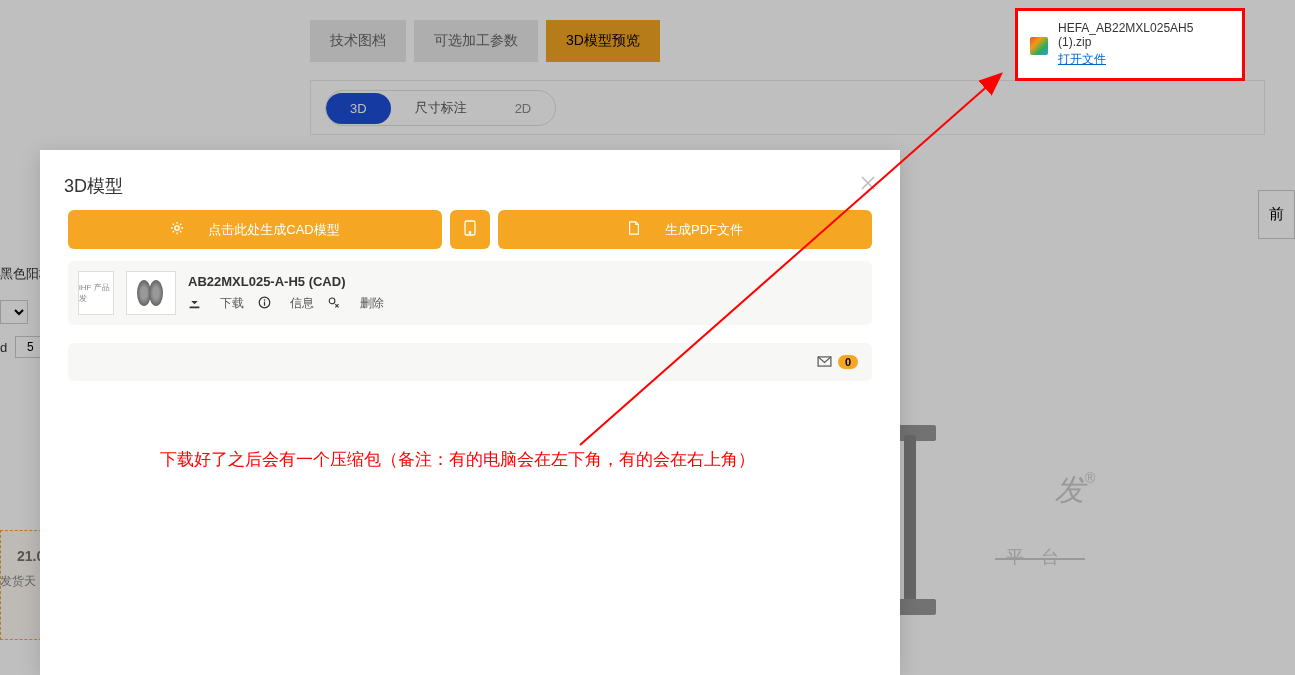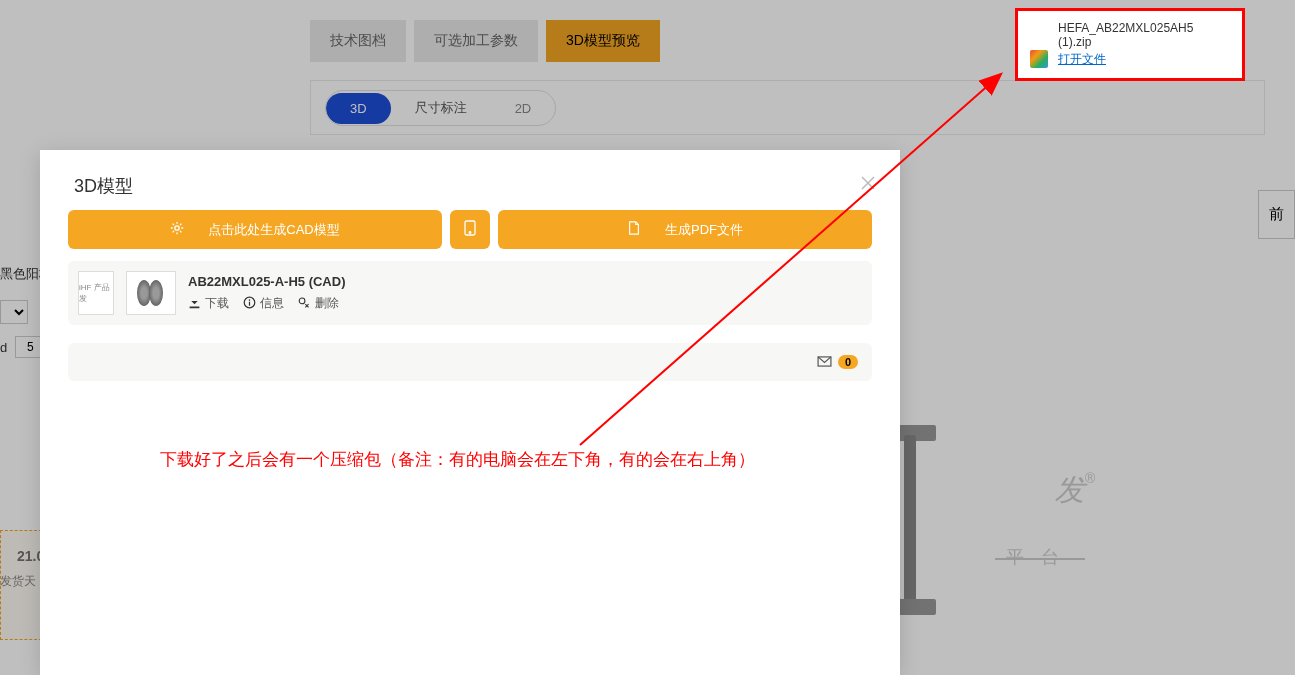--- a/index.html
+++ b/index.html
@@ -37,47 +37,47 @@
     .bg-watermark2 { position: absolute; right: 230px; top: 545px; color: #ccc; font-size: 18px; z-index: 2; letter-spacing: 6px; text-align: center; }
     .bg-watermark-line { position: absolute; right: 210px; top: 558px; width: 90px; height: 2px; background: #ccc; z-index: 2; }
     
     .bg-device { position: absolute; right: 355px; top: 425px; width: 60px; height: 190px; z-index: 2; }
     .bg-device-rect { width: 12px; height: 170px; background: #888; border-radius: 3px; position: absolute; left: 24px; top: 10px; }
     .bg-device-top { width: 56px; height: 16px; background: #999; border-radius: 2px; position: absolute; top: 0; }
     .bg-device-bot { width: 56px; height: 16px; background: #999; border-radius: 2px; position: absolute; bottom: 0; }
     
     
     .modal { position: absolute; top: 150px; left: 40px; width: 860px; height: 525px; background: #fff; z-index: 10; box-shadow: 0 4px 20px rgba(0,0,0,0.15); }
-    .modal-header { padding: 24px 34px 12px; position: relative; }
+    .modal-header { padding: 24px 24px 12px; position: relative; }
     .modal-title { font-size: 18px; color: #333; font-weight: 500; }
     .modal-close { position: absolute; top: 24px; right: 24px; color: #aaa; font-size: 20px; cursor: pointer; line-height: 1; }
     .modal-desc { padding: 0 28px 16px; font-size: 13px; color: #666; line-height: 1.6; }
     .modal-desc .highlight { color: #F5A623; }
     
     .modal-body { padding: 0 28px; }
     .gen-buttons { display: flex; gap: 8px; margin-bottom: 12px; }
     .gen-btn { flex: 1; background: #F5A623; color: #fff; padding: 10px; border-radius: 6px; display: flex; align-items: center; justify-content: center; gap: 24px; font-size: 13px; position: relative; cursor: pointer; }
     .gen-btn-main { flex: 5; }
     .gen-btn-icon-only { flex: 0 0 40px; justify-content: center; }
     .gen-btn .icon { font-size: 14px; }
     
     .file-card { background: #f7f7f5; border-radius: 6px; padding: 10px; display: flex; align-items: center; gap: 12px; }
     .file-thumb { width: 36px; height: 44px; background: #fff; border: 1px solid #ddd; display: flex; align-items: center; justify-content: center; font-size: 8px; color: #888; }
     .file-thumb2 { width: 50px; height: 44px; background: #fff; border: 1px solid #ddd; display: flex; align-items: center; justify-content: center; }
     .file-info { flex: 1; }
     .file-title { font-size: 13px; font-weight: bold; color: #333; margin-bottom: 6px; }
     .file-actions { display: flex; gap: 14px; font-size: 12px; color: #555; }
-    .file-action { display: flex; align-items: center; gap: 4px; cursor: pointer; }
+    .file-action { display: flex; align-items: center; gap: 19px; cursor: pointer; }
     
     .msg-bar { background: #f7f7f5; border-radius: 6px; padding: 10px 14px; margin-top: 18px; text-align: right; }
     .msg-badge { display: inline-flex; align-items: center; gap: 6px; }
     .msg-count { background: #F5A623; color: #000; border-radius: 10px; padding: 1px 7px; font-size: 11px; font-weight: bold; }
     
     
-    .download-notif { position: absolute; top: 8px; right: 50px; width: 230px; background: #fff; border: 3px solid #ff0000; padding: 10px 12px; z-index: 20; display: flex; align-items: flex-end; gap: 10px; }
+    .download-notif { position: absolute; top: 8px; right: 50px; width: 230px; background: #fff; border: 3px solid #ff0000; padding: 10px 12px; z-index: 20; display: flex; align-items: center; gap: 10px; }
     .download-icon { width: 18px; height: 18px; background: linear-gradient(135deg, #e74c3c, #f39c12, #27ae60, #3498db); border-radius: 2px; margin-top: 2px; }
     .download-text { flex: 1; }
     .download-filename { font-size: 12px; color: #333; margin-bottom: 2px; }
     .download-link { font-size: 12px; color: #0066cc; text-decoration: underline; cursor: pointer; }
     
     
     .red-arrow { position: absolute; z-index: 15; pointer-events: none; }
     .red-arrow svg { overflow: visible; }
     
     

